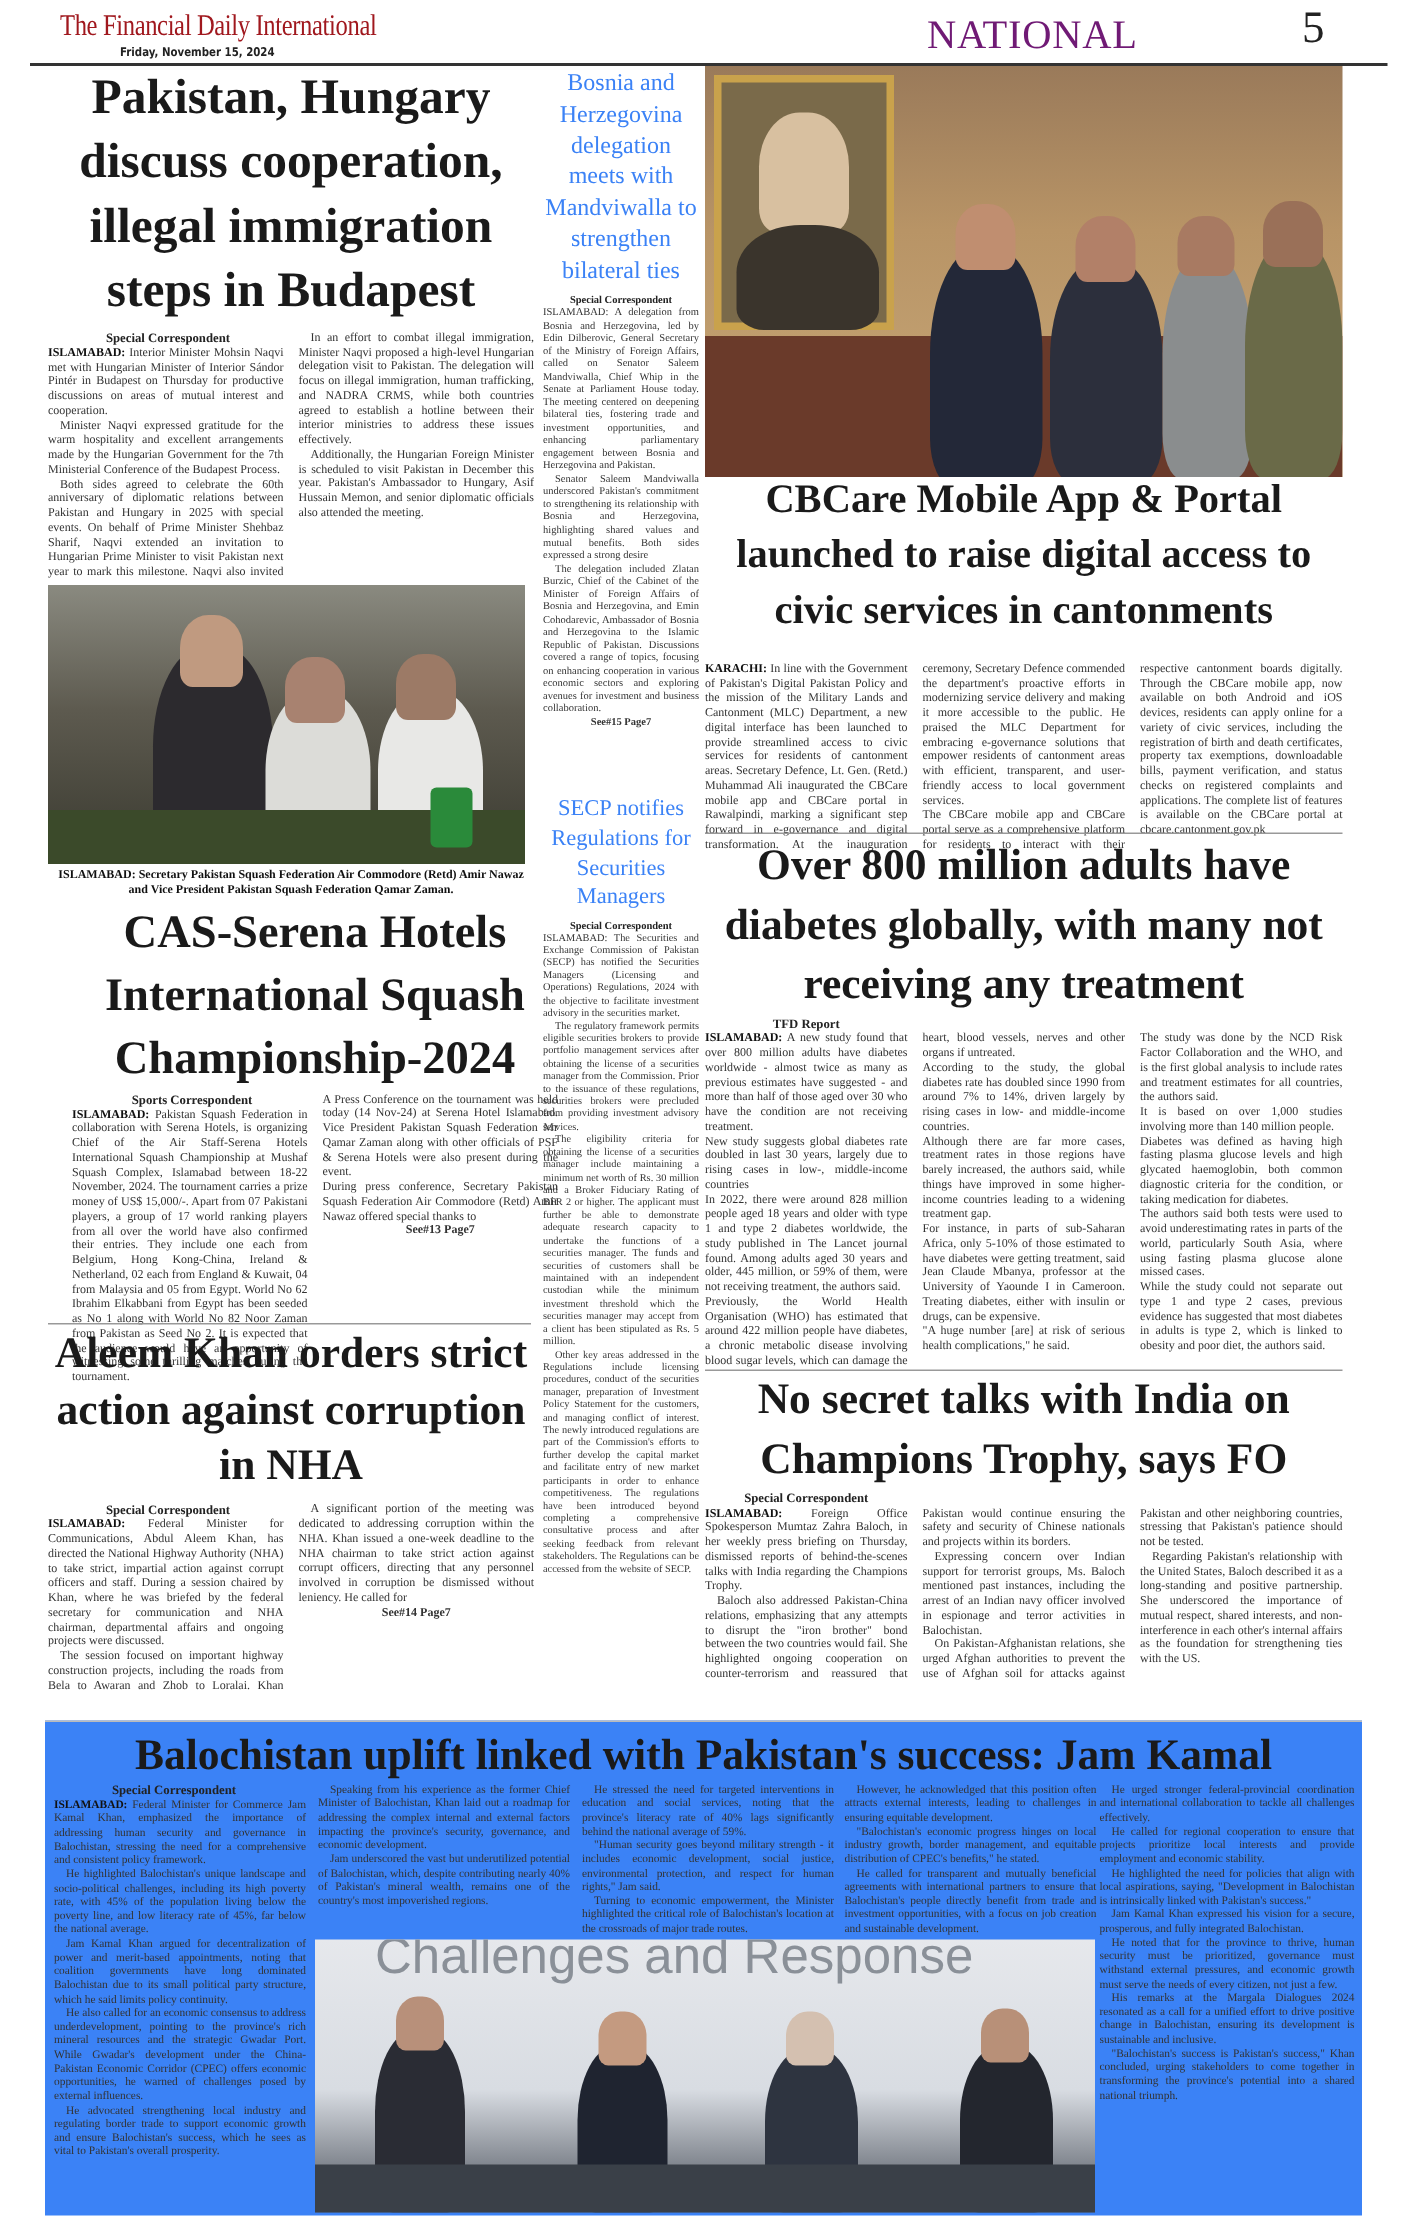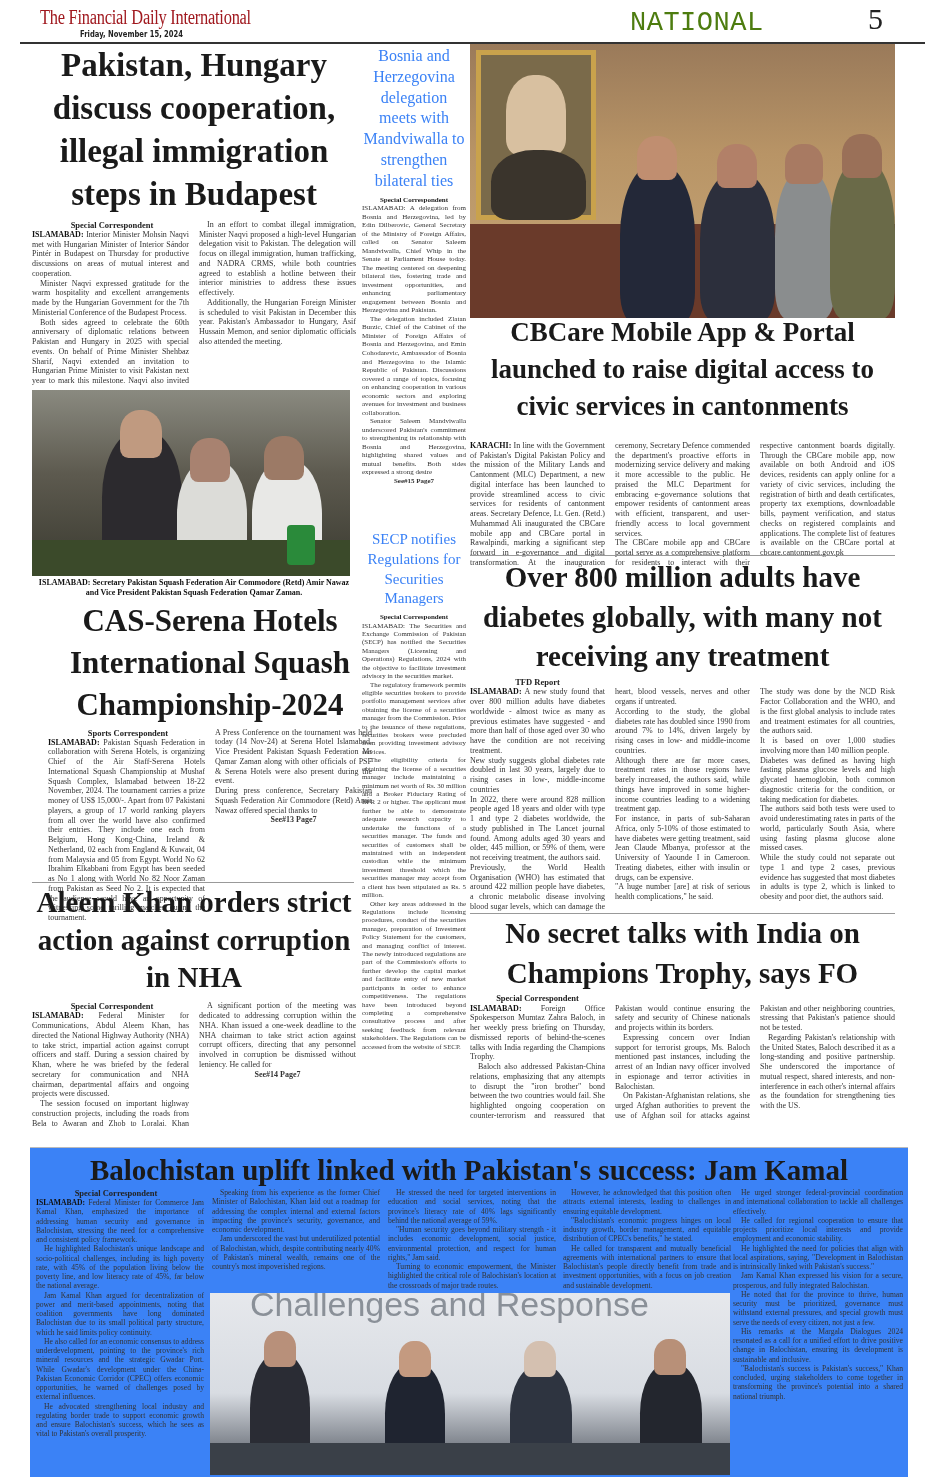--- a/index.html
+++ b/index.html
@@ -1,20 +1,20 @@
 <!DOCTYPE html>
 <html><head>
 <meta charset="utf-8">
 <style>
   * { box-sizing: border-box; margin: 0; padding: 0; }
   body { width: 945px; height: 1480px; background: #fff; font-family: "Liberation Serif", serif; color: #222; position: relative; overflow: hidden; }
   .abs { position: absolute; }
   .masthead-title { left: 40px; top: 6px; font-family: "Liberation Serif", serif; font-size: 20px; color: #a0181e; transform: scaleX(0.82); transform-origin: left; letter-spacing: -0.3px; }
   .masthead-date { left: 80px; top: 30px; font-family: "DejaVu Sans", sans-serif; font-size: 8px; font-weight: bold; color: #222; transform: scaleX(0.85); transform-origin: left; }
-  .section { left: 618px; top: 8px; font-family: Liberation Mono, monospace; font-size: 27px; color: #4d7c0f; letter-spacing: 0.5px; margin-left: 12px; }
+  .section { left: 618px; top: 8px; font-family: Liberation Serif, serif; font-size: 27px; color: #701a75; letter-spacing: 0.5px; }
   .pagenum { left: 868px; top: 2px; font-family: "Liberation Serif", serif; font-size: 30px; color: #222; }
   .rule { left: 20px; top: 42px; width: 905px; height: 2px; background: #333; }
   .hl { font-family: "Liberation Serif", serif; font-weight: bold; text-align: center; color: #1a1a1a; line-height: 1.22; }
   .hl-side { font-family: "Liberation Serif", serif; text-align: center; color: #3b82f6; line-height: 1.2; }
   .by { font-size: 8.5px; font-weight: bold; text-align: center; line-height: 1.2; }
   .body { font-size: 8px; line-height: 1.22; text-align: justify; color: #333; }
   .body p { text-indent: 8px; }
   .body p.first { text-indent: 0; }
   .dateline { font-weight: bold; color: #111; }
   .see { font-size: 8px; font-weight: bold; text-align: center; }
@@ -91,22 +91,22 @@
       <div class="see">See#14 Page7</div>
     </div>
   </div>
 </div>
 
 <div class="abs" style="left:362px; top:46px; width:104px;">
   <div class="hl-side" style="font-size:16px; line-height:1.3;">Bosnia and Herzegovina delegation meets with Mandviwalla to strengthen bilateral ties</div>
   <div class="by" style="margin-top:4px; font-size:7px;">Special Correspondent</div>
   <div class="body" style="font-size:7px; line-height:1.22;">
     <p class="first"><span>ISLAMABAD:</span> <span>A delegation from Bosnia and Herzegovina, led by Edin Dilberovic, General Secretary of the Ministry of Foreign Affairs, called on Senator Saleem Mandviwalla, Chief Whip in the Senate at Parliament House today. The meeting centered on deepening bilateral ties, fostering trade and investment opportunities, and enhancing parliamentary engagement between Bosnia and Herzegovina and Pakistan.</span></p>
+    <p>Senator Saleem Mandviwalla underscored Pakistan's commitment to strengthening its relationship with Bosnia and Herzegovina, highlighting shared values and mutual benefits. Both sides expressed a strong desire</p>
     <p>The delegation included Zlatan Burzic, Chief of the Cabinet of the Minister of Foreign Affairs of Bosnia and Herzegovina, and Emin Cohodarevic, Ambassador of Bosnia and Herzegovina to the Islamic Republic of Pakistan. Discussions covered a range of topics, focusing on enhancing cooperation in various economic sectors and exploring avenues for investment and business collaboration.</p>
-    <p>Senator Saleem Mandviwalla underscored Pakistan's commitment to strengthening its relationship with Bosnia and Herzegovina, highlighting shared values and mutual benefits. Both sides expressed a strong desire</p>
     <div class="see" style="font-size:7px;">See#15 Page7</div>
   </div>
 </div>
 
 <div class="abs" style="left:362px; top:530px; width:104px;">
   <div class="hl-side" style="font-size:15px; line-height:1.32;">SECP notifies Regulations for Securities Managers</div>
   <div class="by" style="margin-top:4px; font-size:7px;">Special Correspondent</div>
   <div class="body" style="font-size:6.9px; line-height:1.22;">
     <p class="first"><span>ISLAMABAD:</span> <span>The Securities and Exchange Commission of Pakistan (SECP) has notified the Securities Managers (Licensing and Operations) Regulations, 2024 with the objective to facilitate investment advisory in the securities market.</span></p>
     <p>The regulatory framework permits eligible securities brokers to provide portfolio management services after obtaining the license of a securities manager from the Commission. Prior to the issuance of these regulations, securities brokers were precluded from providing investment advisory services.</p>
@@ -196,21 +196,21 @@
 
     <p>However, he acknowledged that this position often attracts external interests, leading to challenges in ensuring equitable development.</p>
     <p>"Balochistan's economic progress hinges on local industry growth, border management, and equitable distribution of CPEC's benefits," he stated.</p>
     <p>He called for transparent and mutually beneficial agreements with international partners to ensure that Balochistan's people directly benefit from trade and investment opportunities, with a focus on job creation and sustainable development.</p>
   </div>
   <div class="abs body" style="left:703px; top:40px; width:170px; font-size:7.6px;">
     <p>He urged stronger federal-provincial coordination and international collaboration to tackle all challenges effectively.</p>
     <p>He called for regional cooperation to ensure that projects prioritize local interests and provide employment and economic stability.</p>
     <p>He highlighted the need for policies that align with local aspirations, saying, "Development in Balochistan is intrinsically linked with Pakistan's success."</p>
     <p>Jam Kamal Khan expressed his vision for a secure, prosperous, and fully integrated Balochistan.</p>
-    <p>He noted that for the province to thrive, human security must be prioritized, governance must withstand external pressures, and special growth must serve the needs of every citizen, not just a few.</p>
+    <p>He noted that for the province to thrive, human security must be prioritized, governance must withstand external pressures, and economic growth must serve the needs of every citizen, not just a few.</p>
     <p>His remarks at the Margala Dialogues 2024 resonated as a call for a unified effort to drive positive change in Balochistan, ensuring its development is sustainable and inclusive.</p>
     <p>"Balochistan's success is Pakistan's success," Khan concluded, urging stakeholders to come together in transforming the province's potential into a shared national triumph.</p>
   </div>
 
   <div class="abs photo" style="left:180px; top:145px; width:520px; height:182px; background:linear-gradient(180deg,#e6e8ec 0%,#d8dce2 55%,#4a505a 100%);">
     <div class="abs" style="left:40px; top:-8px; font-family:'Liberation Sans', sans-serif; font-size:34px; color:#8a9098; white-space:nowrap;">Challenges and Response</div>
     <div class="fig" style="left:40px; top:60px; width:60px; height:122px; background:#2a2c34;"></div>
     <div class="fig" style="left:54px; top:38px; width:32px; height:36px; background:#b8907a;"></div>
     <div class="fig" style="left:175px; top:70px; width:60px; height:112px; background:#1f2430;"></div>
     <div class="fig" style="left:189px; top:48px; width:32px; height:36px; background:#c49a80;"></div>

